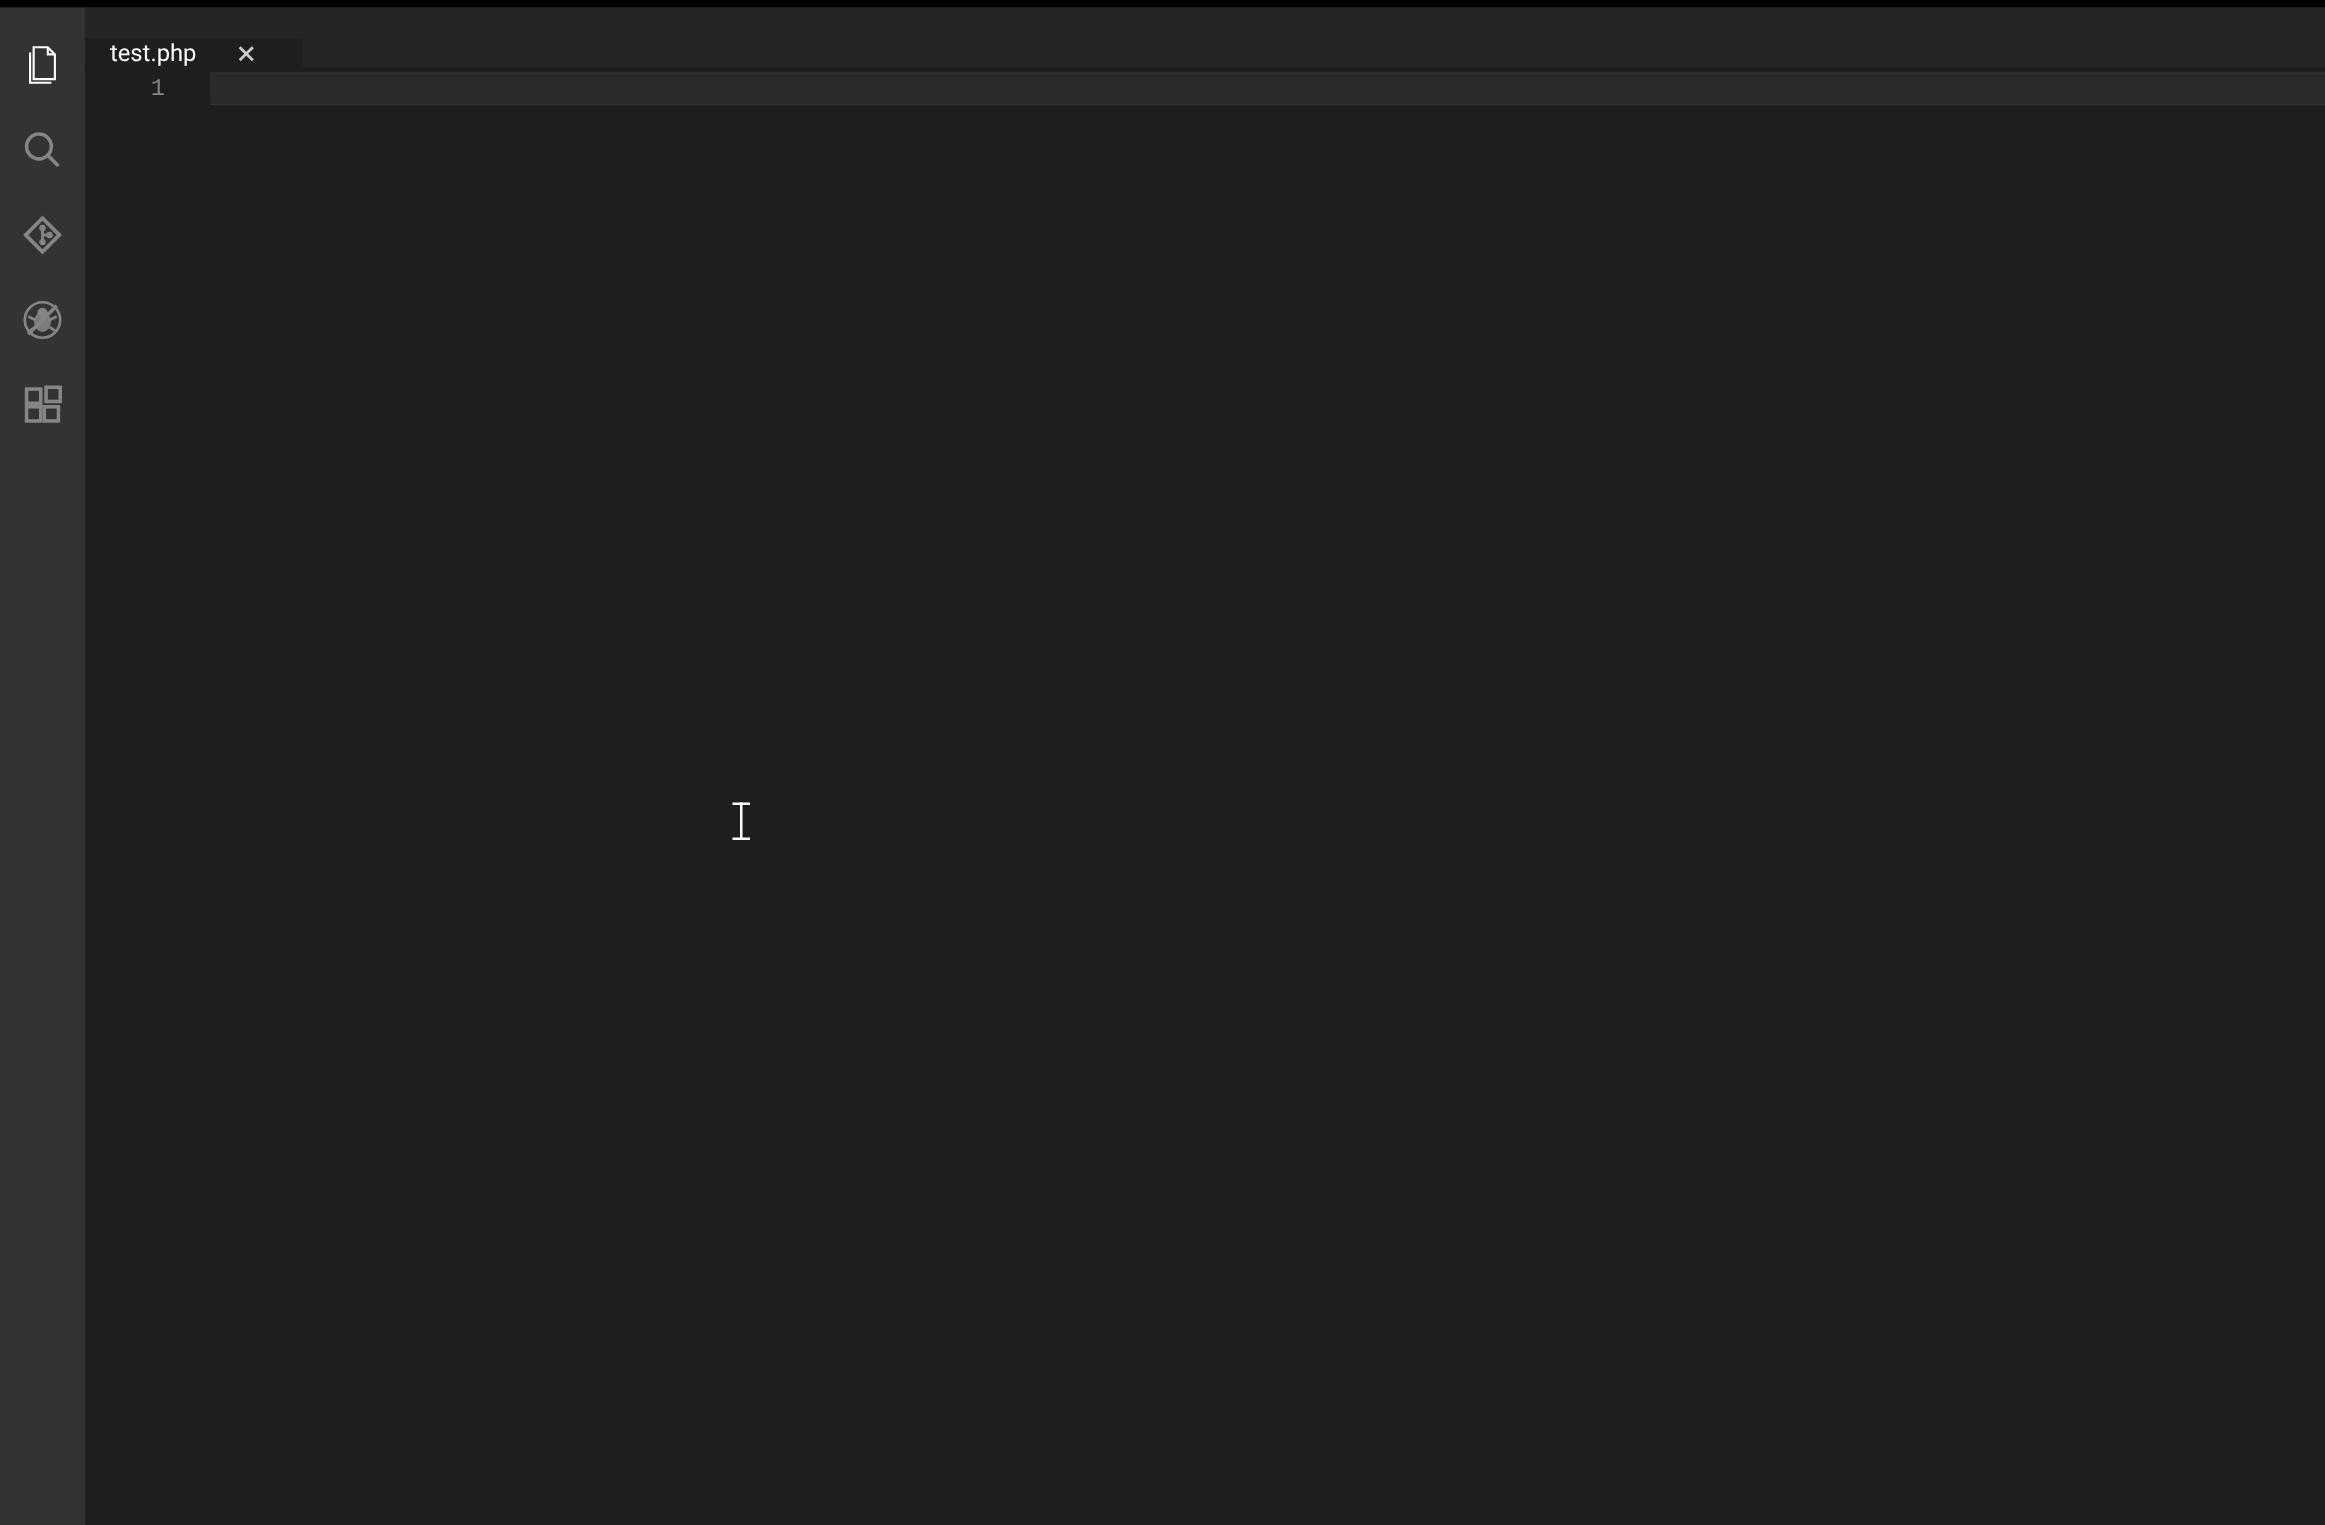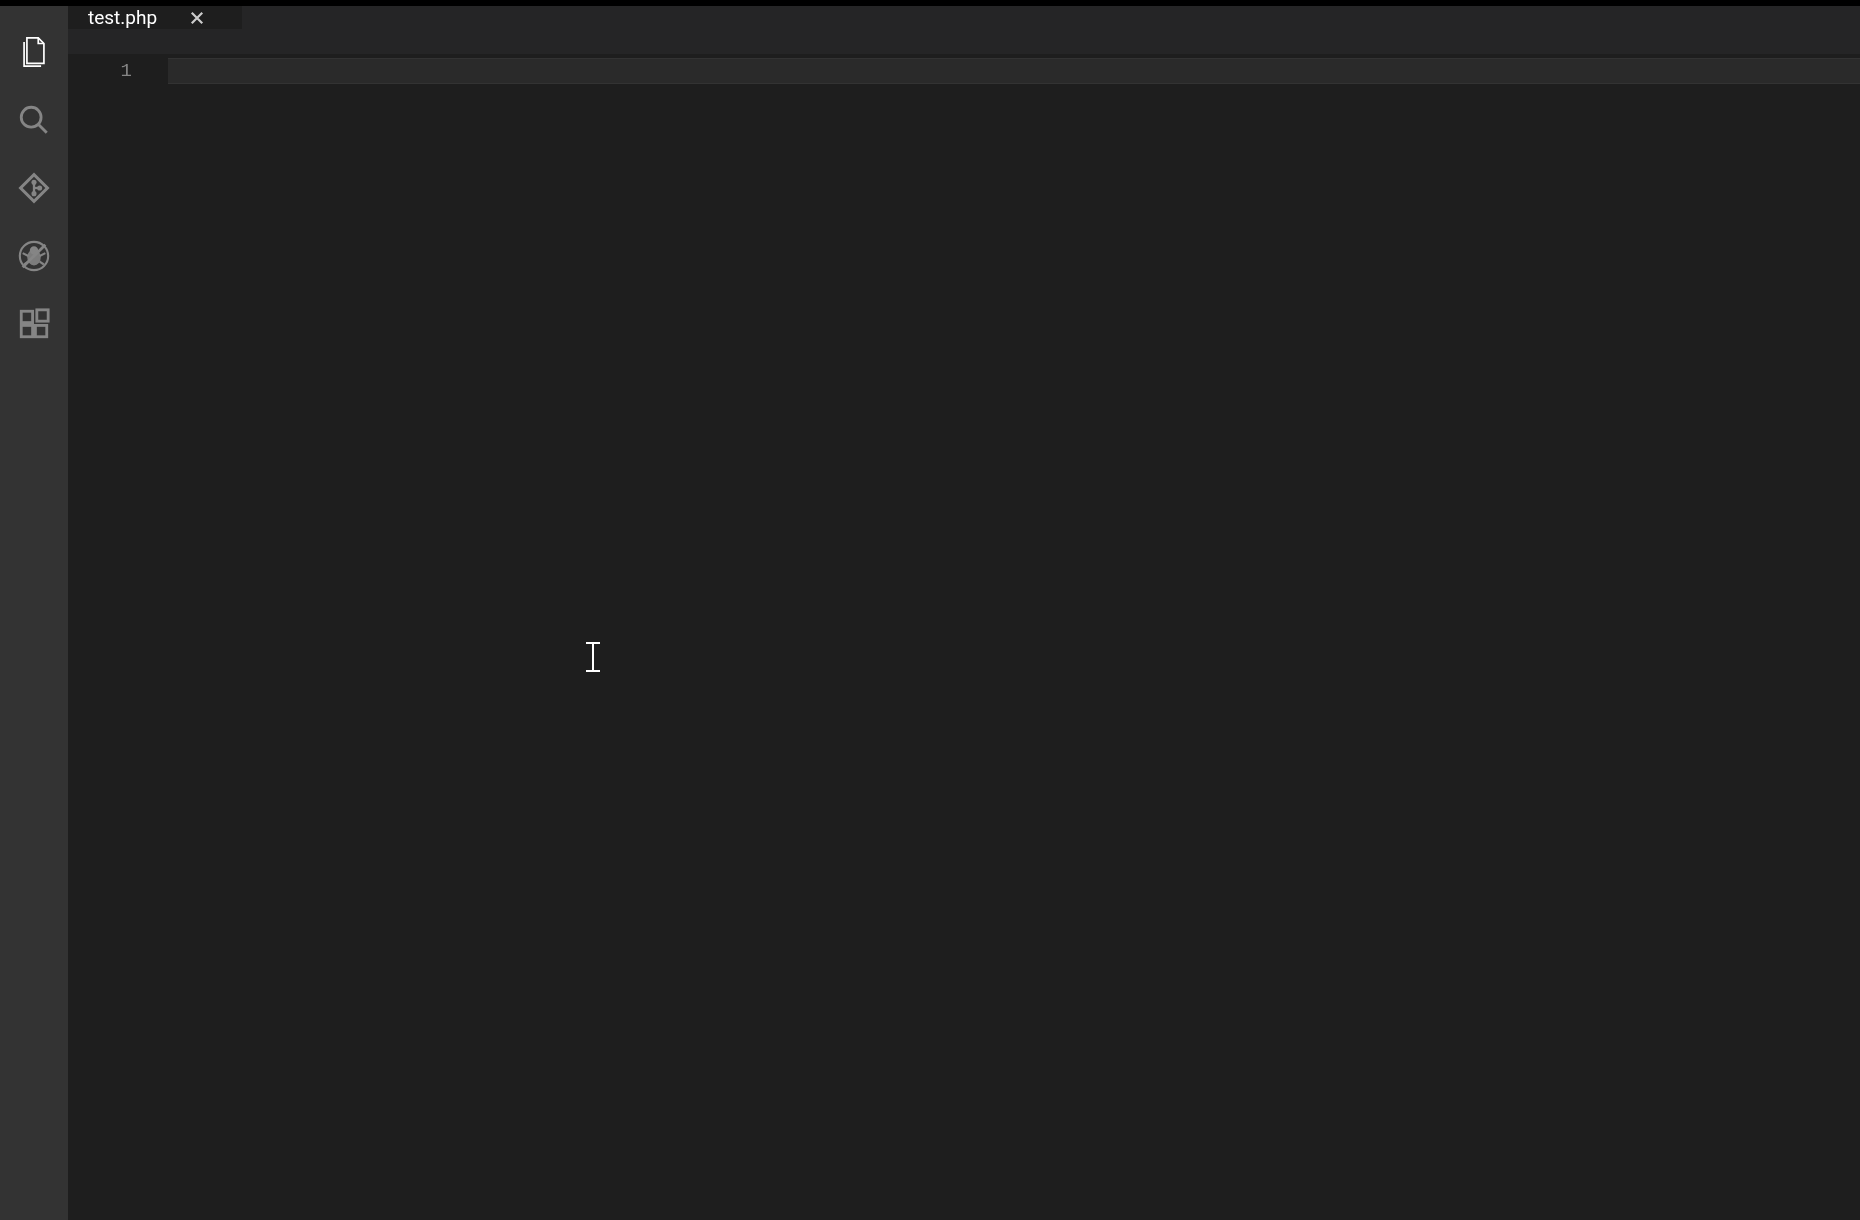--- a/index.html
+++ b/index.html
@@ -53,21 +53,21 @@
     .editor-area {
       flex: 1;
       display: flex;
       flex-direction: column;
       background: #1e1e1e;
     }
     .tab-bar {
       height: 48px;
       background: #252526;
       display: flex;
-      align-items: flex-start;
+      align-items: flex-end;
     }
     .tab {
       background: #1e1e1e;
       color: #ffffff;
       padding: 0 16px 0 20px;
       display: flex;
       align-items: center;
       gap: 30px;
       font-size: 19px;
       min-width: 175px;

